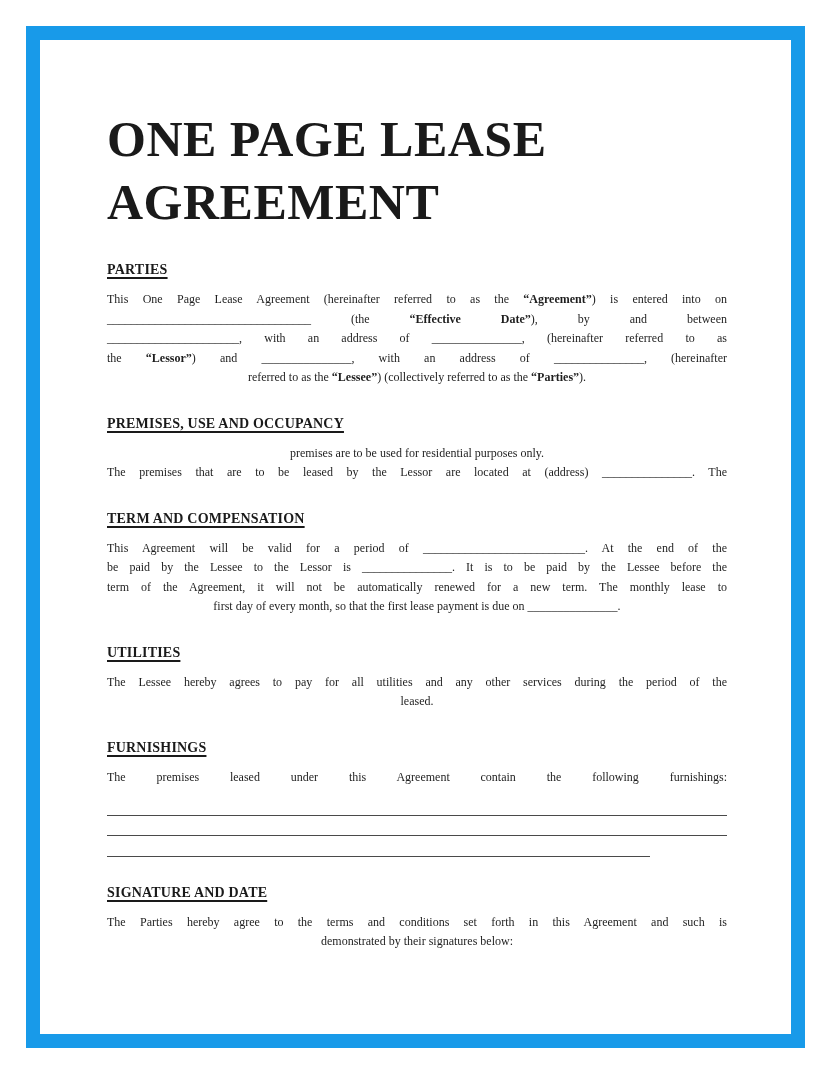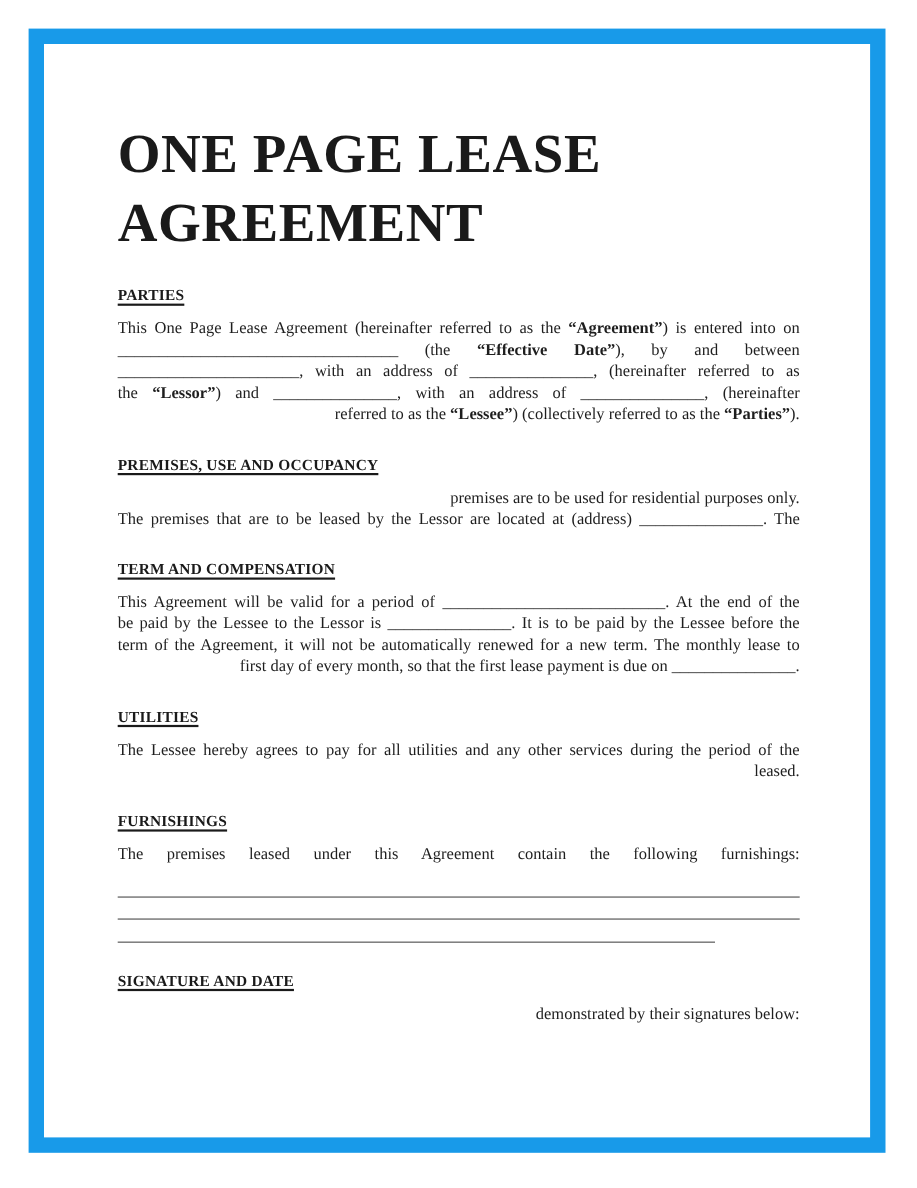--- a/index.html
+++ b/index.html
@@ -50,25 +50,25 @@
     letter-spacing: 0.2px;
     color: #1a1a1a;
   }
   h2 .heading-text {
     text-decoration: underline;
     text-decoration-thickness: 1.5px;
     text-underline-offset: 3px;
   }
   .par {
     margin: 0;
-    font-size: 15px;
+    font-size: 12px;
     line-height: 19.5px;
   }
   .par .line {
-    text-align: right;
+    text-align: center;
   }
   .par .line.stretch {
     text-align: justify;
     text-align-last: justify;
   }
   .par .b {
     font-weight: bold;
   }
   .blank-lines {
     margin-top: 8px;
@@ -137,18 +137,19 @@
       <div class="blank-lines">
           <div class="blank-line full"></div>
           <div class="blank-line full"></div>
           <div class="blank-line partial"></div>
         </div>
     </section>
 
     <section>
       <h2><span class="heading-text">SIGNATURE AND DATE</span></h2>
       <div class="par">
+          <div class="line stretch"><span>The Parties hereby agree to the terms and conditions set forth in this Agreement and such is</span></div>
           <div class="line"><span>demonstrated by their signatures below:</span></div>
         </div>
     </section>
 
   </div>
 </div>
 
 </body></html>

